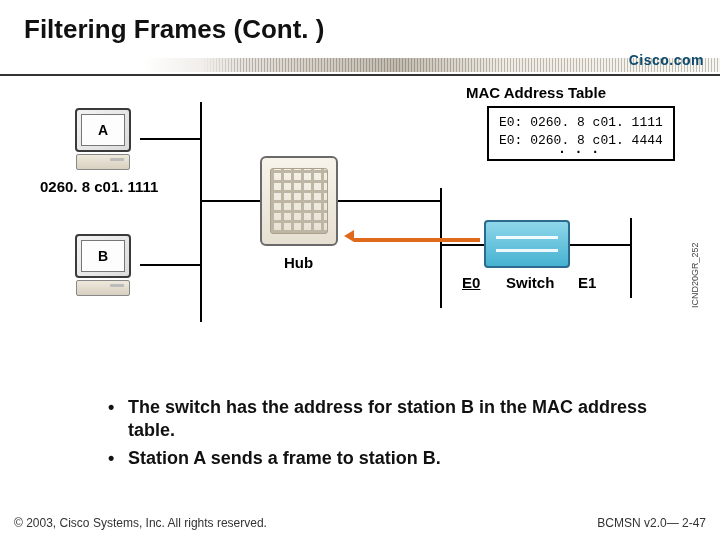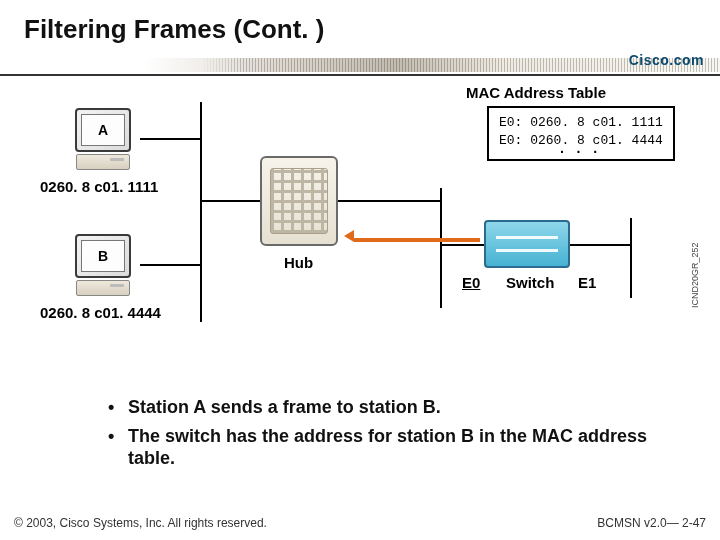--- a/index.html
+++ b/index.html
@@ -303,25 +303,24 @@
       <div class="tower"></div>
     </div>
     <div class="bold-label" style="left:40px; top:100px;">0260. 8 c01. 1111</div>
 
     <div class="computer" style="left:68px; top:156px;">
       <div class="monitor">
           <div class="screen">B</div>
         </div>
       <div class="tower"></div>
     </div>
-    <div class="bold-label" style="left:40px; top:226px;">0260. 8 c01. 4444</div>
 
     <div class="vtext" style="left:690px; top:230px;">ICND20GR_252</div>
   </div>
 
   <div class="bullets">
+    <div class="bullet">The switch has the address for station B in the MAC address table.</div>
     <div class="bullet">Station A sends a frame to station B.</div>
-    <div class="bullet">The switch has the address for station B in the MAC address table.</div>
   </div>
 
   <div class="footer-left">© 2003, Cisco Systems, Inc. All rights reserved.</div>
   <div class="footer-right">BCMSN v2.0— 2-47</div>
 </div>
 
 </body></html>

